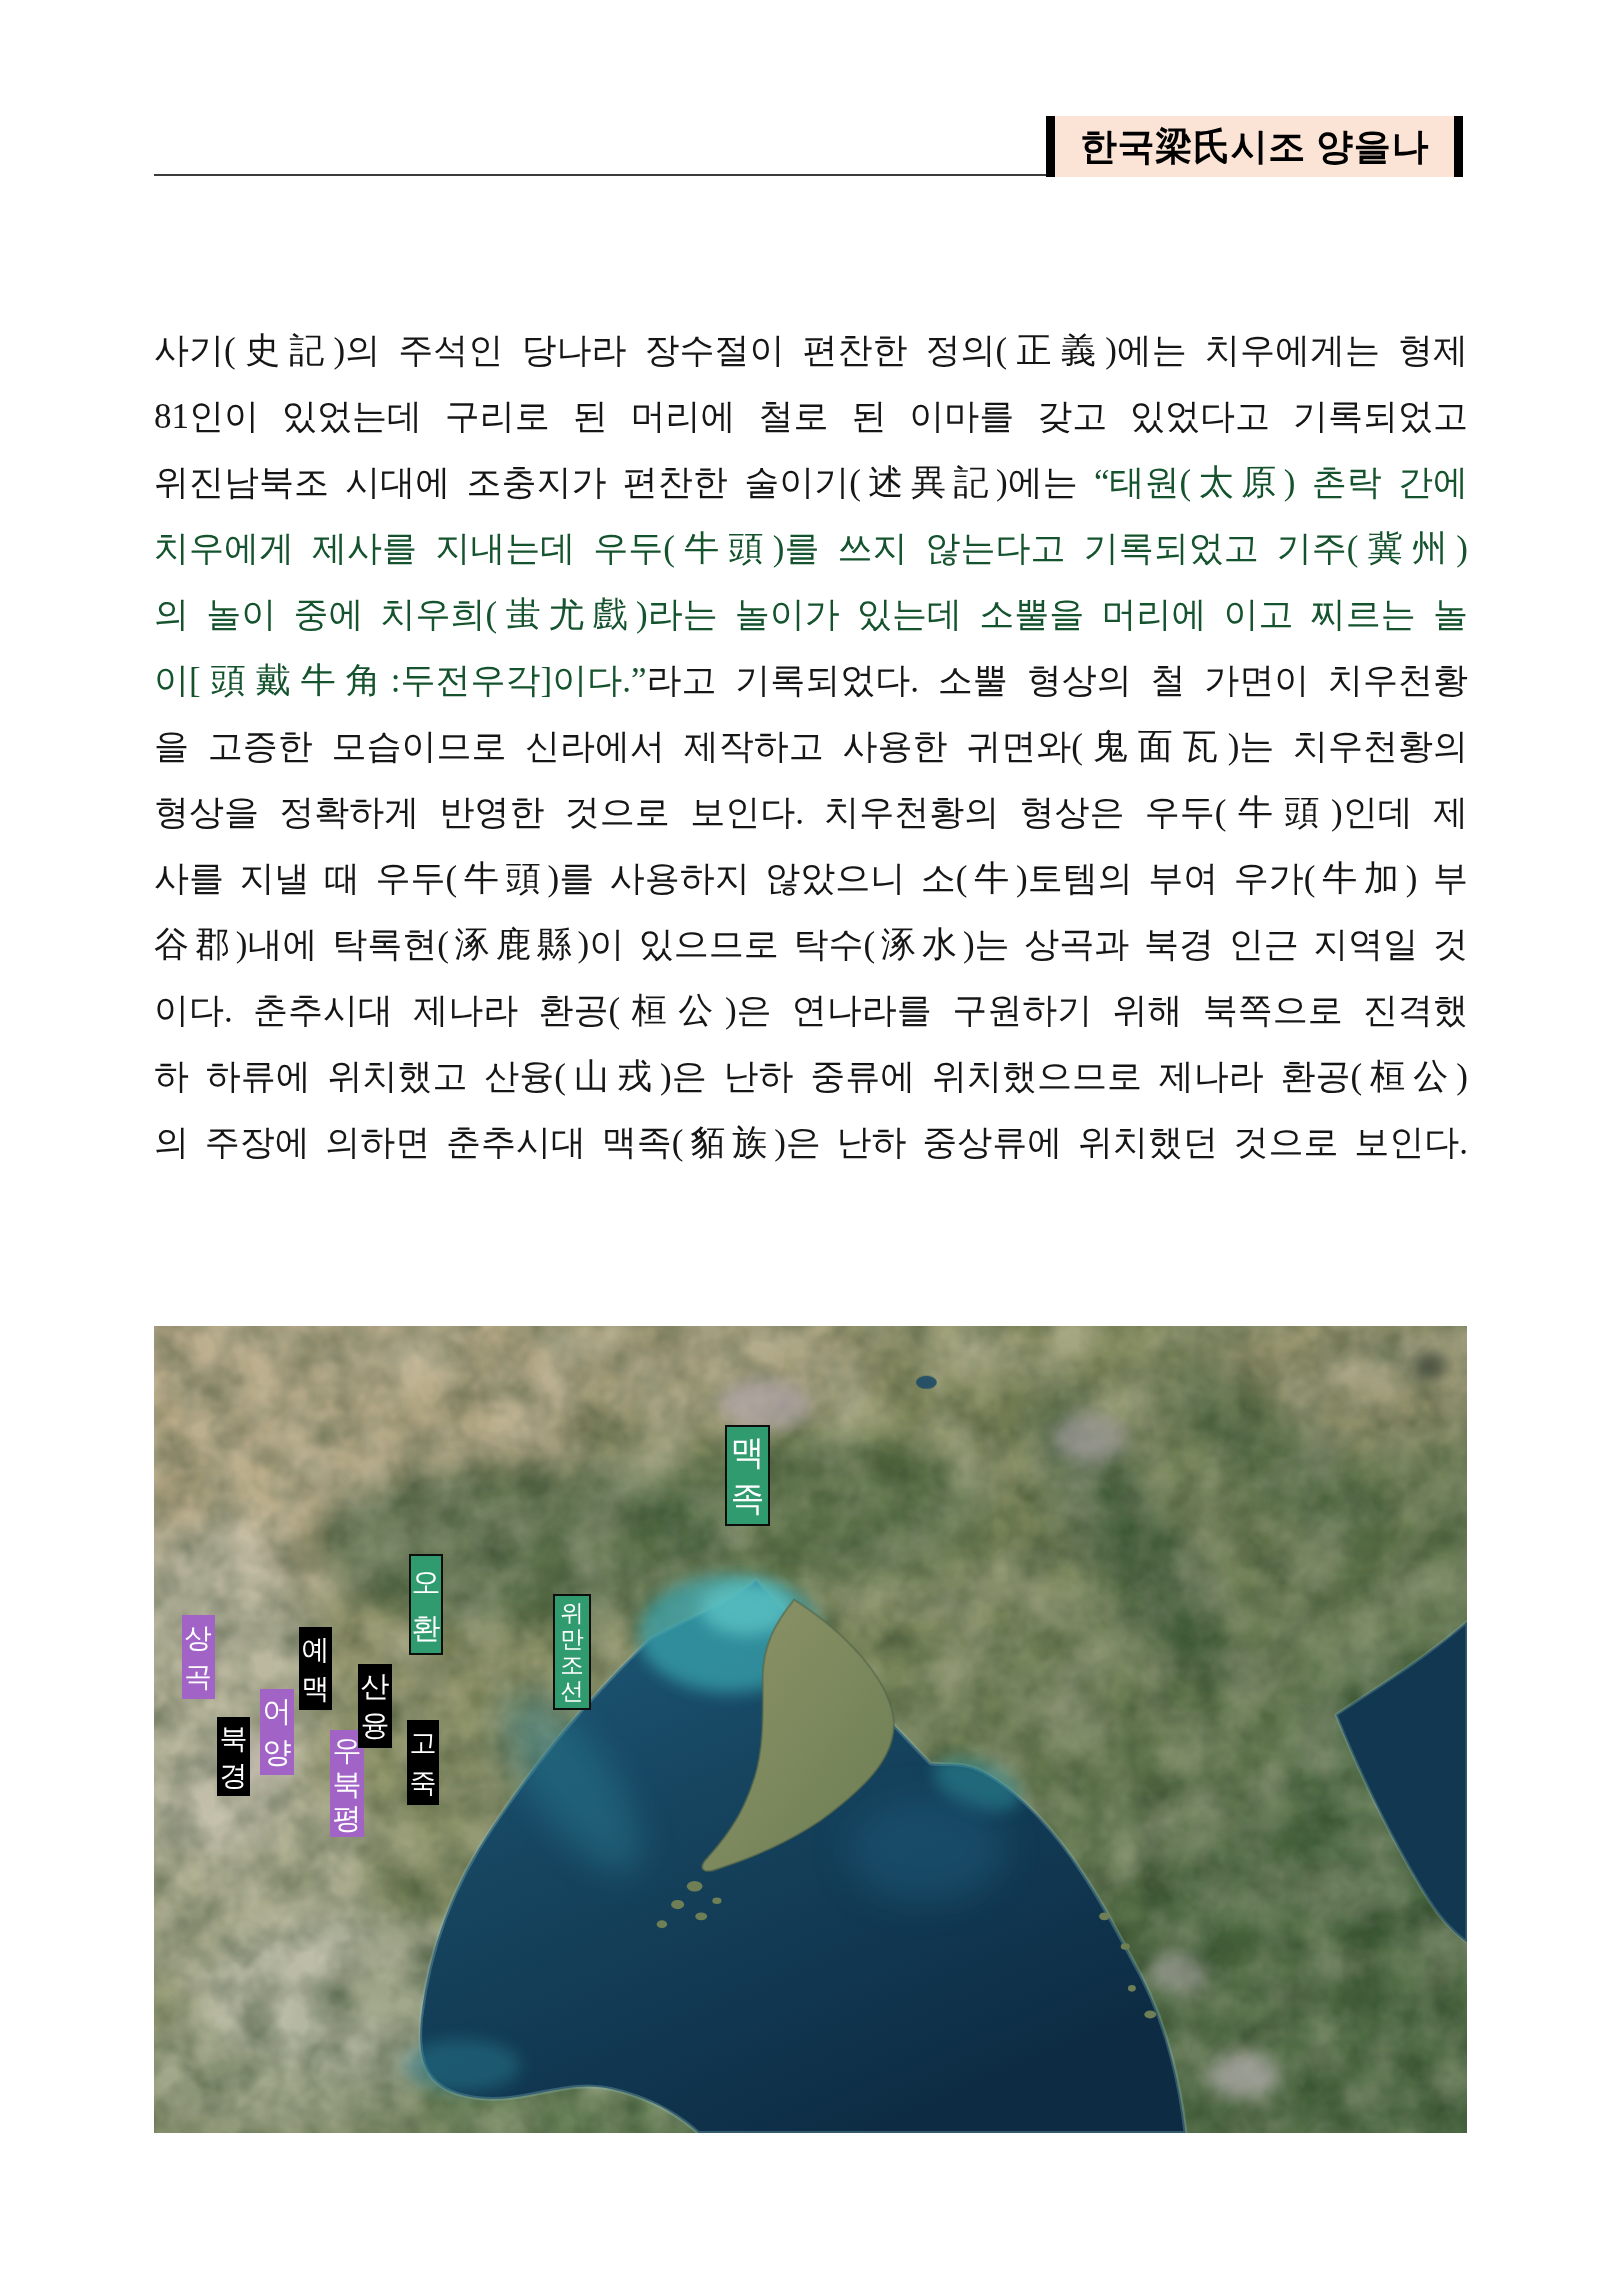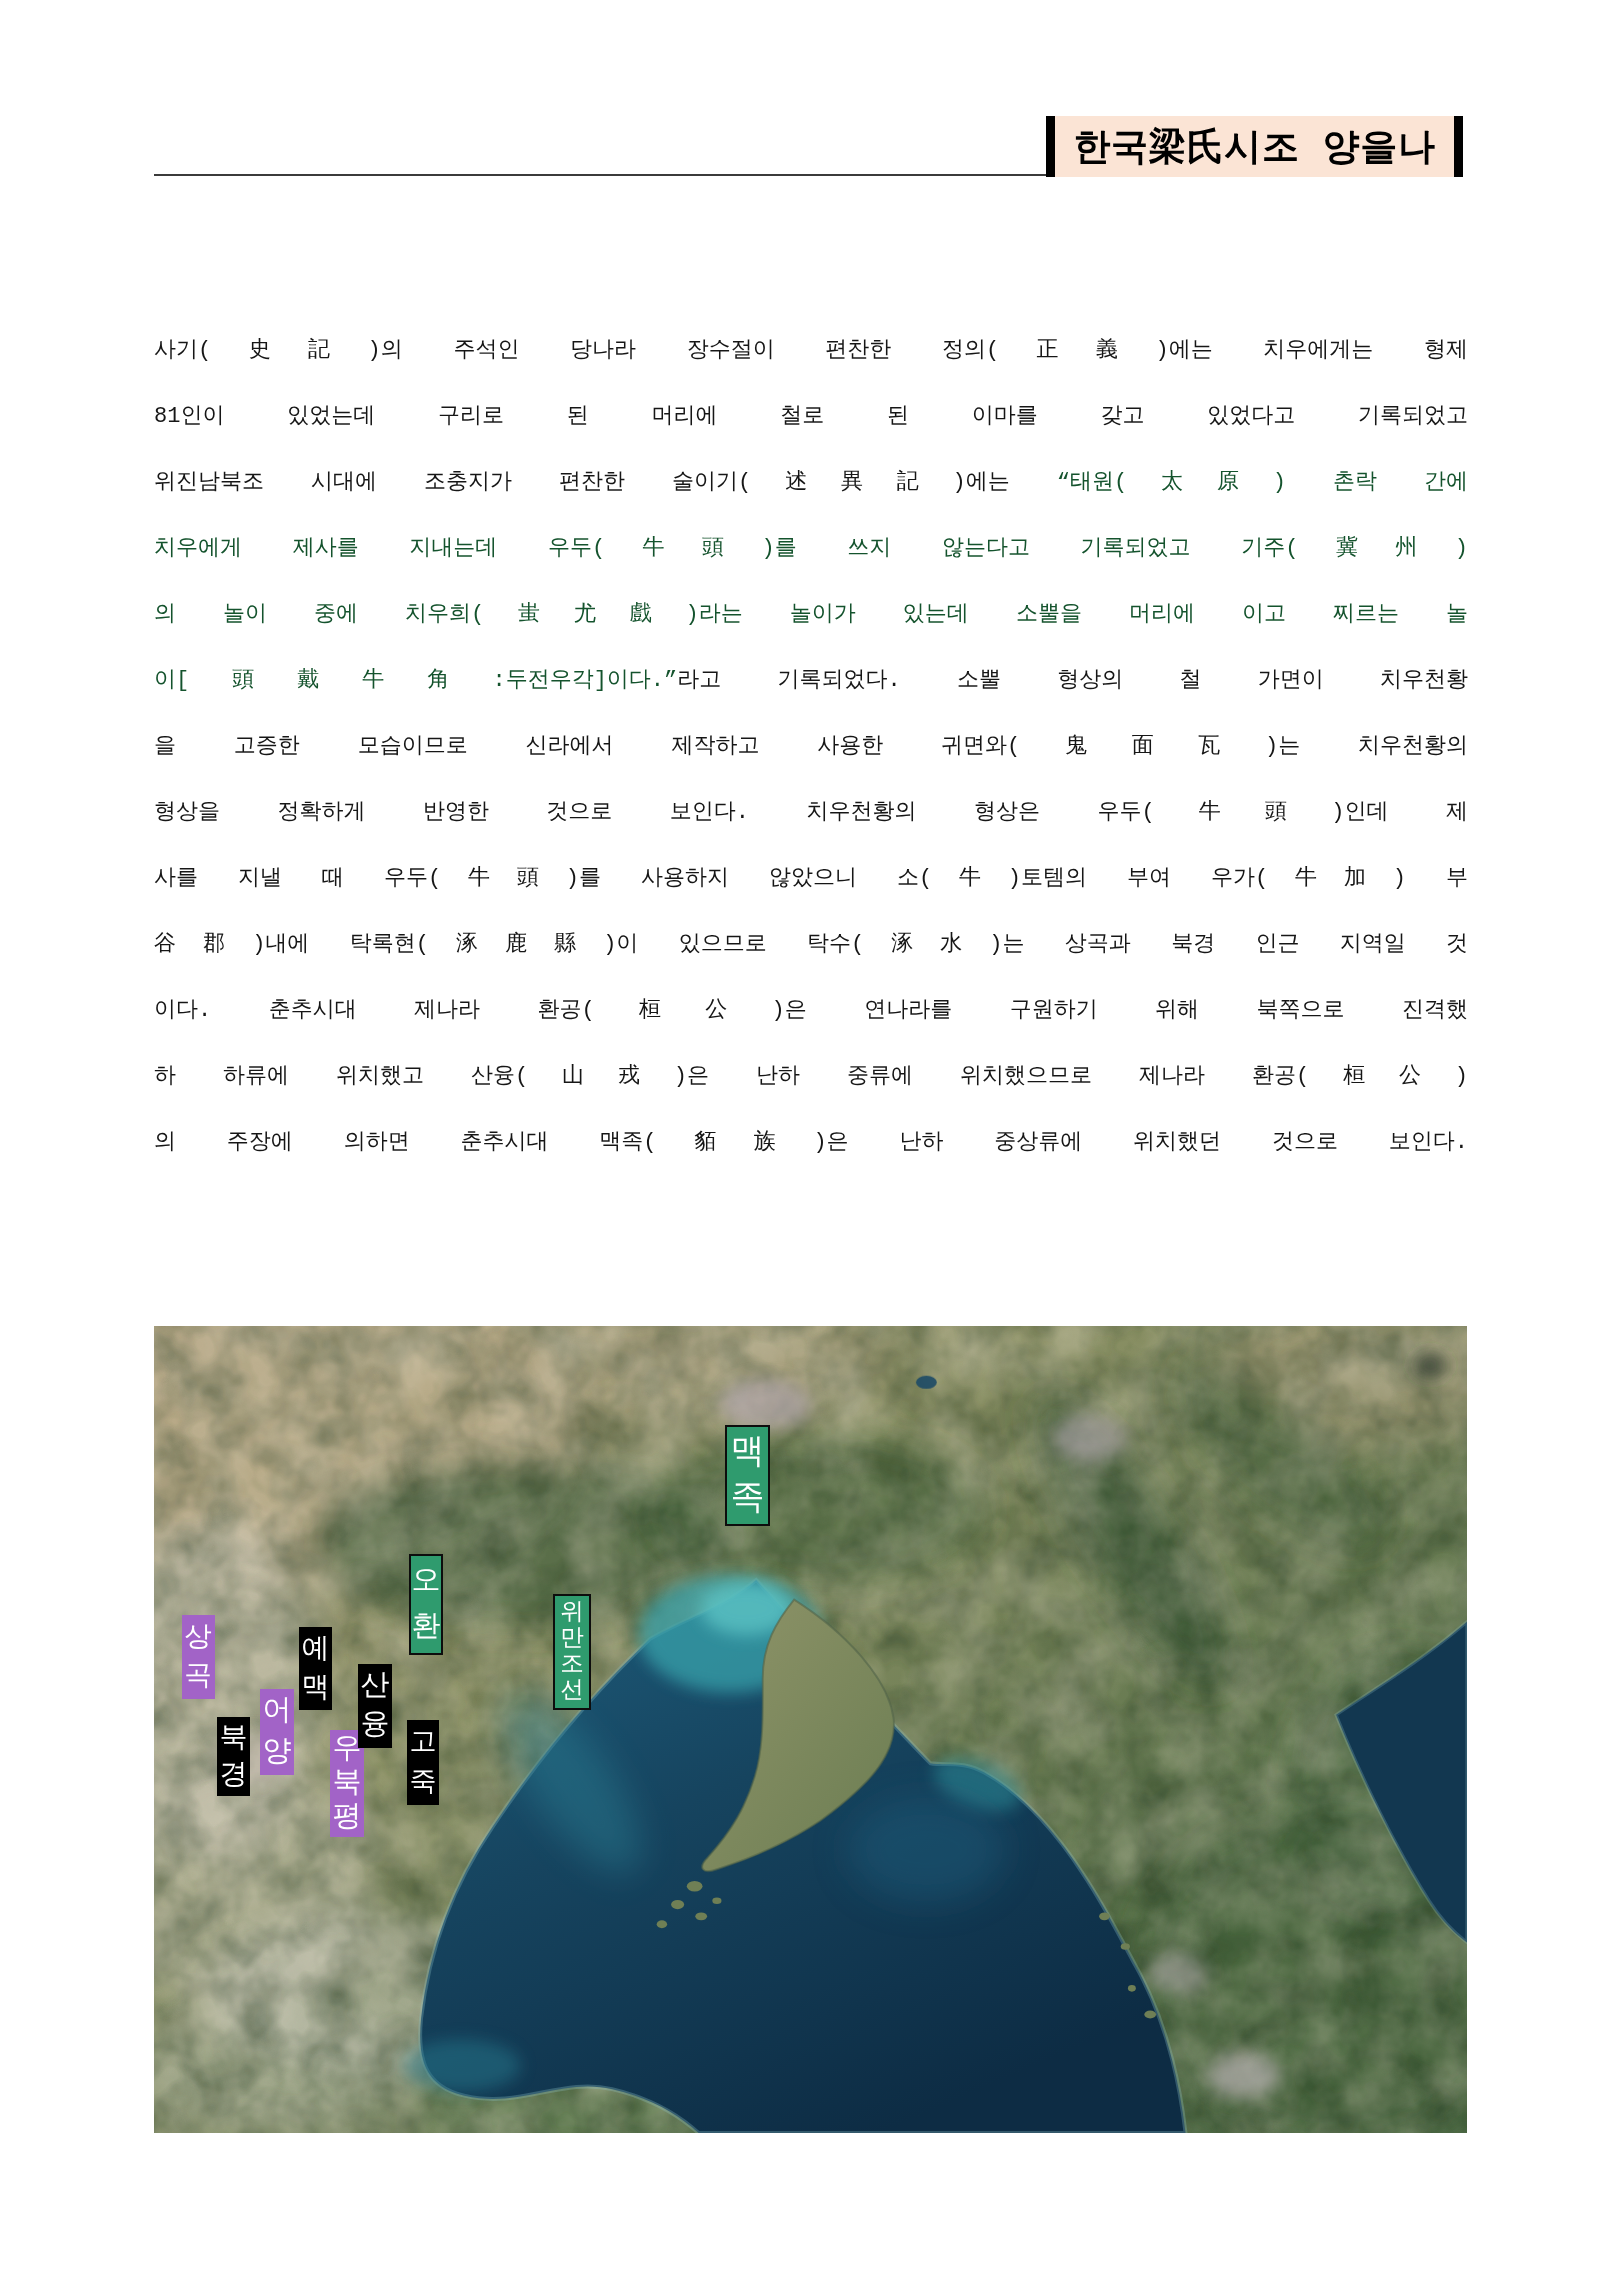--- a/index.html
+++ b/index.html
@@ -1,30 +1,30 @@
 <!DOCTYPE html>
 <html style="font-size:10.5px"><head>
 <meta charset="utf-8">
 <style>
   html,body{margin:0;padding:0;background:#e8e8e8;}
   .page{
     position:relative;width:1623px;height:2295px;background:#ffffff;
-    font-family:Liberation Mono, monospace;overflow:hidden;
+    font-family:Liberation Serif, serif;overflow:hidden;
   }
   
   .header-rule{position:absolute;left:154px;top:174px;width:1308px;height:2px;background:#3b3b3b;}
   .hdr-box{position:absolute;left:1046px;top:116px;width:417px;height:61px;background:#fbe4d5;display:flex;align-items:center;justify-content:center;}
   .hdr-bar{position:absolute;top:0;height:100%;width:9.2px;background:#000;}
   .hdr-bar.left{left:0;}
   .hdr-bar.right{right:0;}
   .hdr-title{font-size:37px;font-weight:600;color:#000;letter-spacing:0.7px;white-space:nowrap;}
   
   .body-text{position:absolute;left:154px;top:318px;width:1314px;}
   .bline{
-    height:66px;line-height:66px;font-size:22px;color:#161616;
+    height:66px;line-height:66px;font-size:35px;color:#161616;
     text-align:justify;text-align-last:justify;overflow:hidden;word-break:keep-all;
   }
   .seg-blue{color:#14532d;}
   
   .map-box{position:absolute;left:154px;top:1326px;width:1313px;height:807px;overflow:hidden;background:#6e7d55;}
   .map-box svg{position:absolute;left:0;top:0;width:100%;height:100%;display:block;}
   .map-label{
     position:absolute;display:flex;flex-direction:column;align-items:center;justify-content:center;
     color:#fff;font-weight:500;text-align:center;z-index:5;
   }

